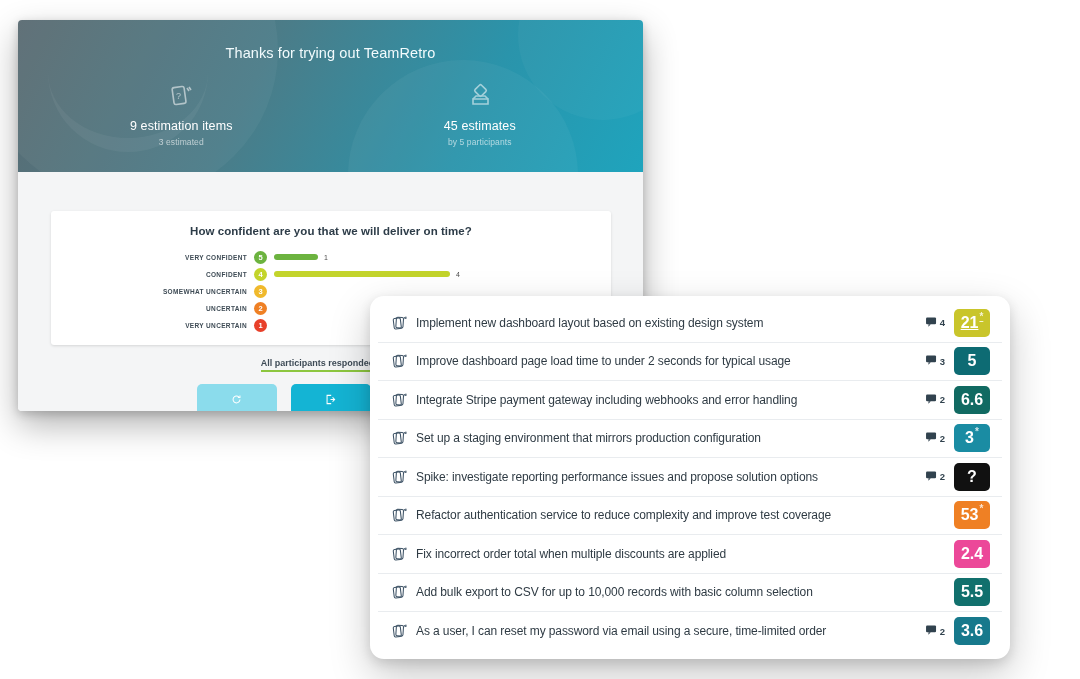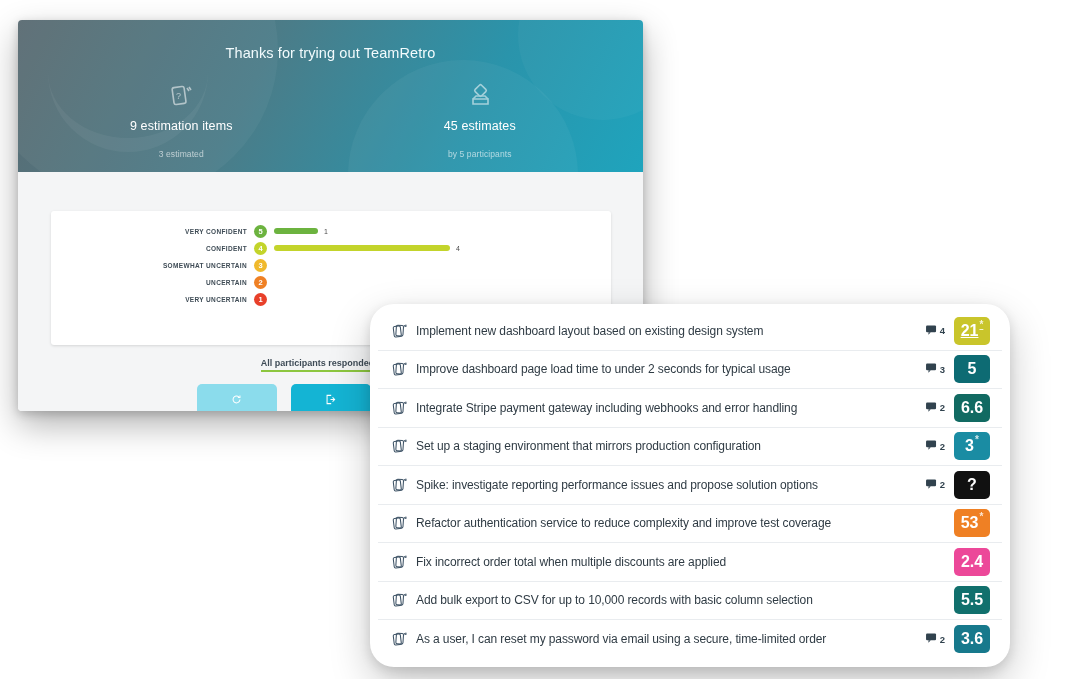--- a/index.html
+++ b/index.html
@@ -42,21 +42,21 @@
     font-size:14.5px;letter-spacing:.1px;padding-top:25px;font-weight:400;
   }
 
   .stats{
     position:relative;display:flex;margin-top:18px;padding:0 14px;
   }
   .stat{flex:1;text-align:center;}
   .stat-icon{height:34px;display:flex;align-items:center;justify-content:center;opacity:.55;}
   .stat-icon svg{display:block;}
   .stat-main{color:#ffffff;font-size:12.5px;font-weight:400;margin-top:6px;letter-spacing:.1px;}
-  .stat-sub{color:rgba(255,255,255,.62);font-size:8.5px;margin-top:16px;letter-spacing:.1px;}
+  .stat-sub{color:rgba(255,255,255,.62);font-size:8.5px;margin-top:4px;letter-spacing:.1px;}
 
   
   .win-body{position:relative;height:239px;background:#f4f5f6;}
 
   .chart-card{
     position:absolute;left:33px;top:39px;width:560px;height:134px;
     background:#ffffff;border-radius:3px;
     box-shadow:0 1px 3px rgba(0,0,0,.13);
   }
   .chart-title{
@@ -96,22 +96,22 @@
     color:#ffffff;font-size:8px;font-weight:700;letter-spacing:.7px;gap:4px;
     font-family:"Liberation Sans", sans-serif;
   }
   .btn.sync{background:#8bdcec;}
   .btn.publish{background:#14b4d4;}
   .btn.download{background:#14b4d4;}
   .btn svg{display:block;}
 
   
   .overlay-frame{
-    position:absolute;left:370px;top:304px;width:640px;height:363px;
-    background:#ffffff;border-radius:24px;
+    position:absolute;left:370px;top:296px;width:640px;height:363px;
+    background:#ffffff;border-radius:14px;
     box-shadow:0 16px 40px rgba(0,0,0,.22), 0 4px 12px rgba(0,0,0,.12);
     padding:8px;box-sizing:border-box;
   }
   .overlay-inner{
     background:#ffffff;border-radius:8px;height:100%;overflow:hidden;
   }
   .item-row{
     display:flex;align-items:center;height:38.5px;padding:0 12px 0 14px;
     border-bottom:1px solid #e9ecef;box-sizing:border-box;
   }
@@ -175,20 +175,21 @@
           <div class="stat-sub">by 5 participants</div>
         </div>
 
 
       </div>
     </div>
 
     <div class="win-body">
 
       <div class="chart-card">
+        <div class="chart-title">How confident are you that we will deliver on time?</div>
         <div class="chart-rows" id="chart-rows">
             <div class="crow">
               <div class="crow-label">VERY CONFIDENT</div>
               <div class="crow-bullet" style="background: rgb(108, 179, 63);">5</div>
               <div class="crow-bar" style="background: rgb(108, 179, 63); width: 44px;"></div>
               <div class="crow-val">1</div>
             </div>
             <div class="crow">
               <div class="crow-label">CONFIDENT</div>
               <div class="crow-bullet" style="background: rgb(195, 212, 43);">4</div>

